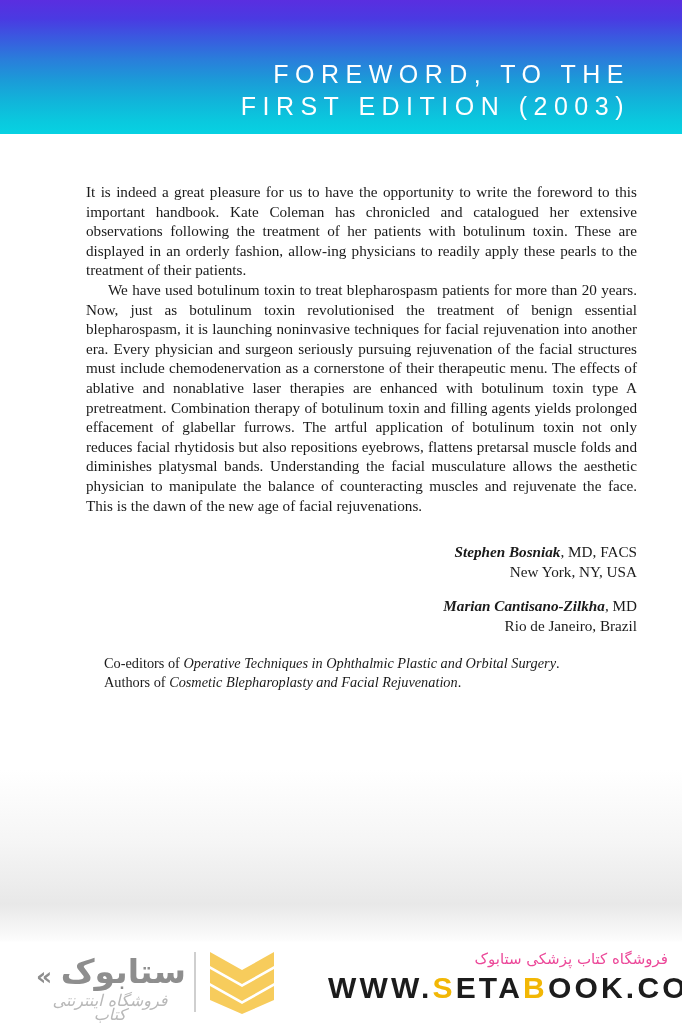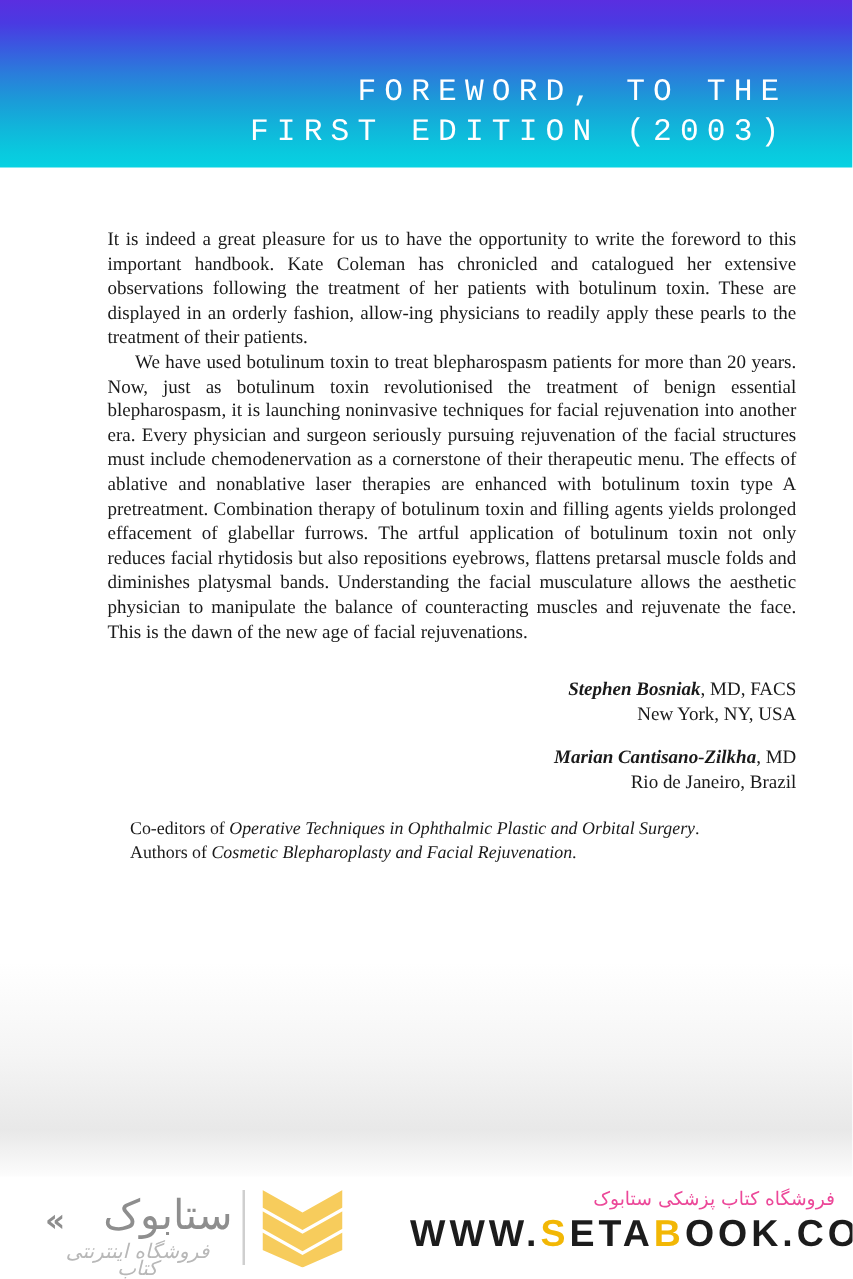--- a/index.html
+++ b/index.html
@@ -33,21 +33,21 @@
         #07d2e2 100%);
     box-sizing: border-box;
   }
   .header-title {
     position: absolute;
     right: 52px;
     top: 58px;
     width: 560px;
     text-align: right;
     color: #ffffff;
-    font-family: Liberation Mono, monospace;
+    font-family: Liberation Sans, sans-serif;
     font-size: 25px;
     font-weight: 300;
     letter-spacing: 6.5px;
     line-height: 32px;
     white-space: pre-line;
   }
 
   
   .page-body {
     position: absolute;
@@ -137,21 +137,21 @@
   .logo-word {
     position: absolute;
     left: 0;
     top: 8px;
     width: 152px;
     text-align: right;
     direction: rtl;
     color: #8e8e8e;
     font-family: "DejaVu Sans", sans-serif;
     font-size: 33px;
-    font-weight: normal;
+    font-weight: bold;
     line-height: 40px;
     letter-spacing: -1px;
   }
   .logo-guillemet {
     position: absolute;
     left: 2px;
     top: 18px;
     color: #8e8e8e;
     font-family: "DejaVu Sans", sans-serif;
     font-size: 25px;

